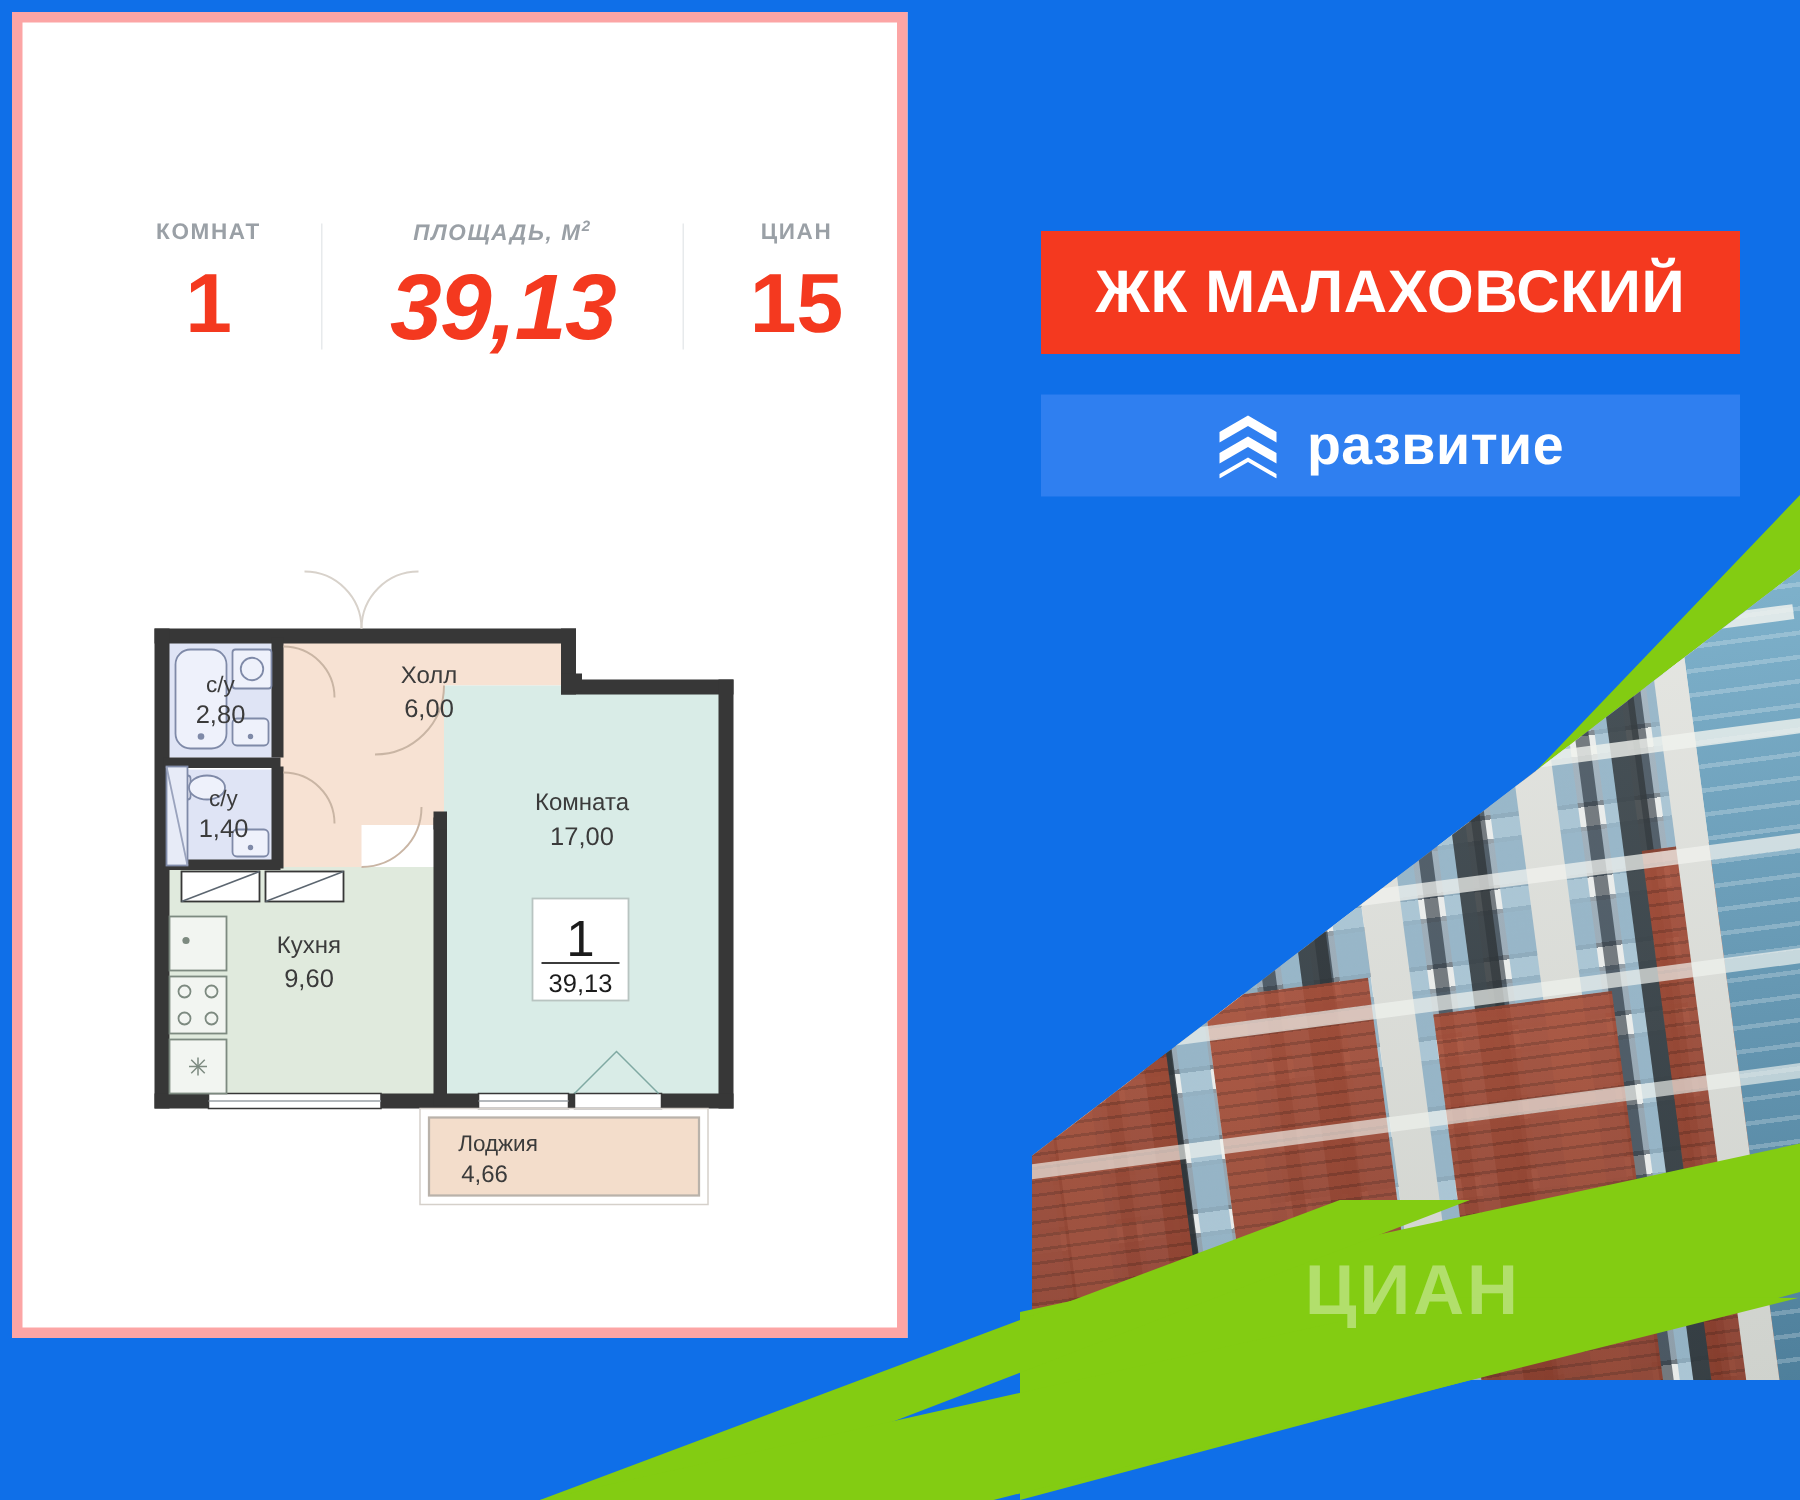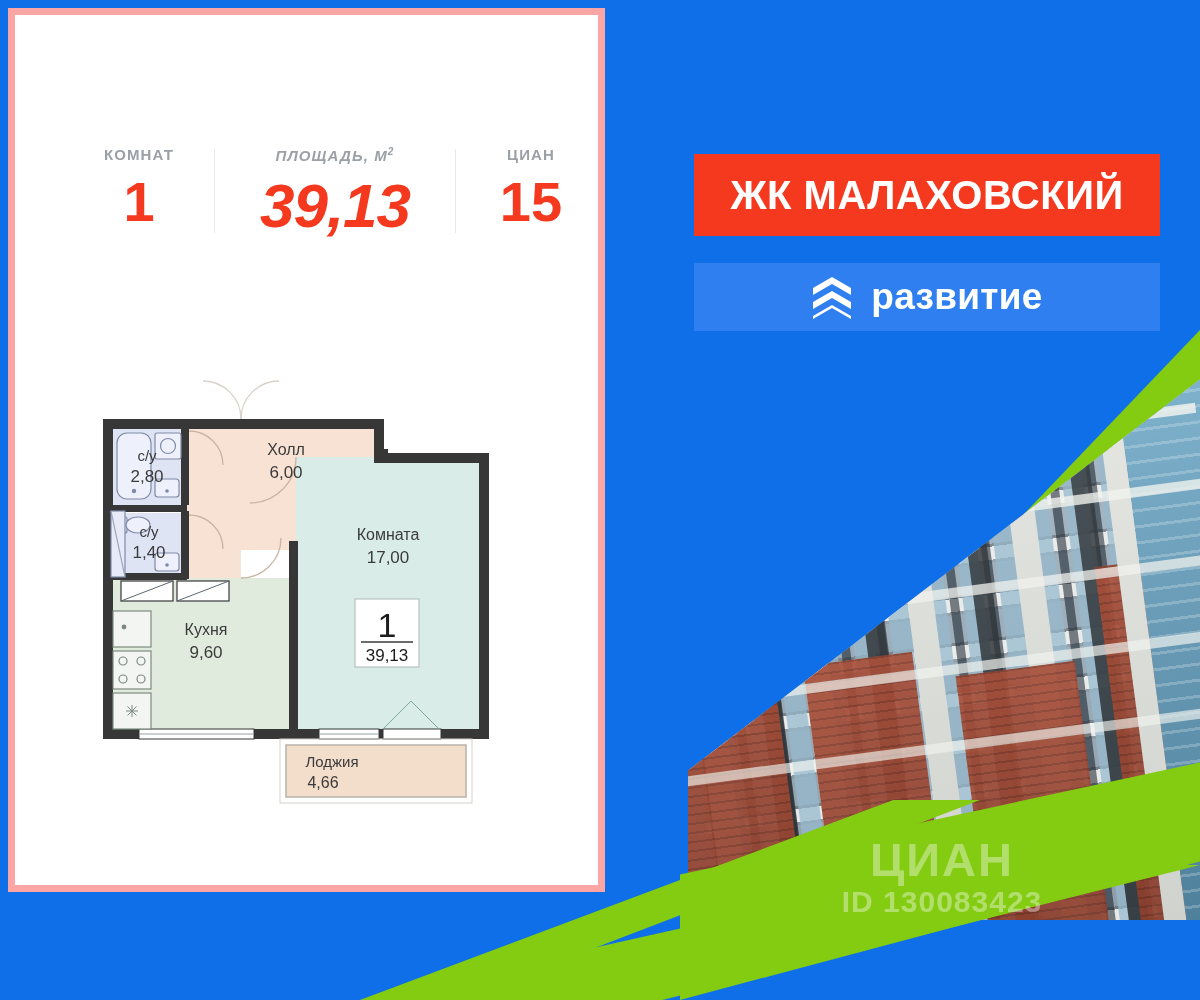--- a/index.html
+++ b/index.html
@@ -309,21 +309,20 @@
       <div class="band" style="top:454px; background:rgba(240,242,238,.65);"></div>
     </div>
   </div>
 
   <div class="green-band-right"></div>
   <div class="green-ray-a"></div>
   <div class="green-ray-b"></div>
 
   <div class="watermark">
     <div class="wm-main">ЦИАН</div>
-    <div class="wm-id">ID 130083423</div>
   </div>
 
   <div class="brand-red">
     <span>ЖК МАЛАХОВСКИЙ</span>
   </div>
 
   <div class="brand-blue">
     <svg class="logo-mark" viewBox="0 0 42 44" aria-hidden="true">
       <polygon points="21,2 40,13 40,20 21,9 2,20 2,13" fill="#ffffff"></polygon>
       <polygon points="21,16 40,27 40,34 21,23 2,34 2,27" fill="#ffffff"></polygon>

